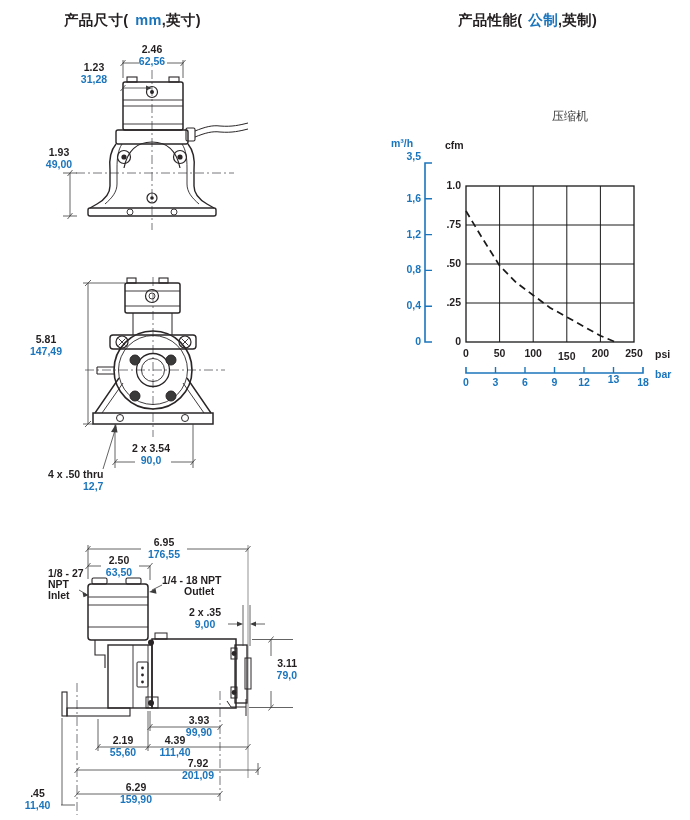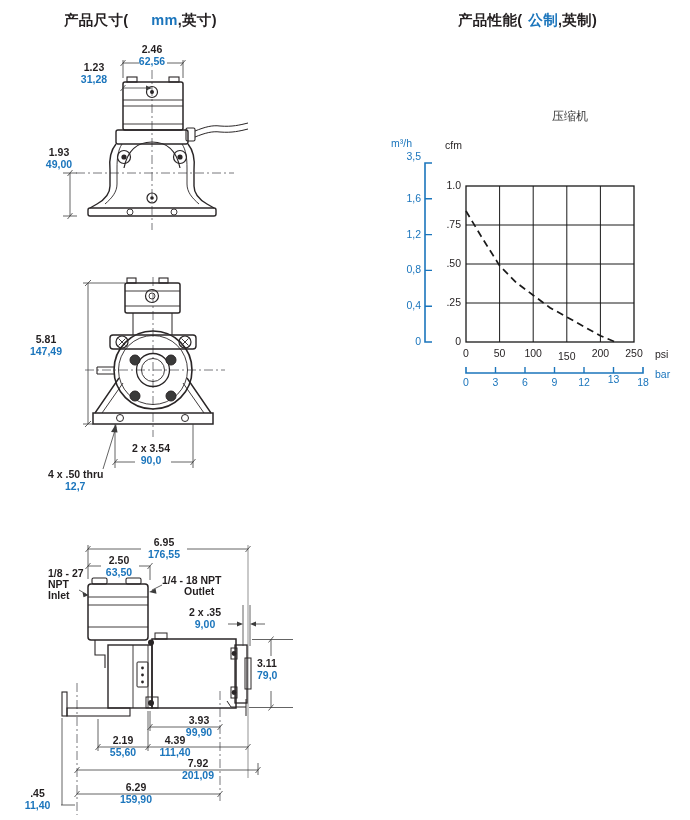--- a/index.html
+++ b/index.html
@@ -6,35 +6,35 @@
   body{width:690px;height:820px;position:relative;background:#fff;overflow:hidden;
        font-family:"Liberation Sans","DejaVu Sans",sans-serif;color:#231f20}
   .blue{color:#1b75bc}
   .title{position:absolute;font-size:14.5px;font-weight:bold;letter-spacing:.3px;white-space:nowrap}
   .view,.chart{position:absolute}
   .view svg,.chart svg{position:absolute;left:0;top:0;display:block}
   .dim{position:absolute;font-size:10.5px;font-weight:bold;line-height:1.16;text-align:center;white-space:nowrap}
   .dim .in{display:block}
   .dim .mm{display:block;color:#1b75bc}
   .dim.ra{text-align:center}
-  .dim.la{text-align:left}
+  .dim.la{text-align:right}
   .dim.indent-mm .mm{padding-left:17px}
   .lbl{position:absolute;font-size:10.5px;font-weight:bold;line-height:1.05;white-space:nowrap}
   .lbl .row{display:block}
   .lbl .pad{padding-left:22px}
-  .clabel{position:absolute;font-size:10.5px;font-weight:normal;white-space:nowrap;line-height:1.1}
+  .clabel{position:absolute;font-size:10.5px;font-weight:bold;white-space:nowrap;line-height:1.1}
   .clabel.c{text-align:center}
   .clabel.r{text-align:right}
   .ctitle{position:absolute;font-size:12px;color:#3a3a3a;text-align:center;white-space:nowrap}
 </style>
 </head>
 <body>
 
 <div class="title" style="left:64px;top:11px">
-  <span>产品尺寸(</span><span class="blue" style="margin-left:23px">mm</span><span>,英寸)</span>
+  <span>产品尺寸(</span><span class="blue" style="margin-left:7px">mm</span><span>,英寸)</span>
 </div>
 
 <div class="title" style="left:458px;top:11px">
   <span>产品性能(</span><span class="blue" style="margin-left:6px">公制</span><span>,英制)</span>
 </div>
 
 <div class="view" style="left:40px;top:40px;width:230px;height:195px">
   <svg width="230" height="195" viewBox="0 0 230 195">
     <g stroke="#55565a" stroke-width="0.8" fill="none">
       <path d="M112 30 V190" stroke-dasharray="9 3 2 3"></path>

